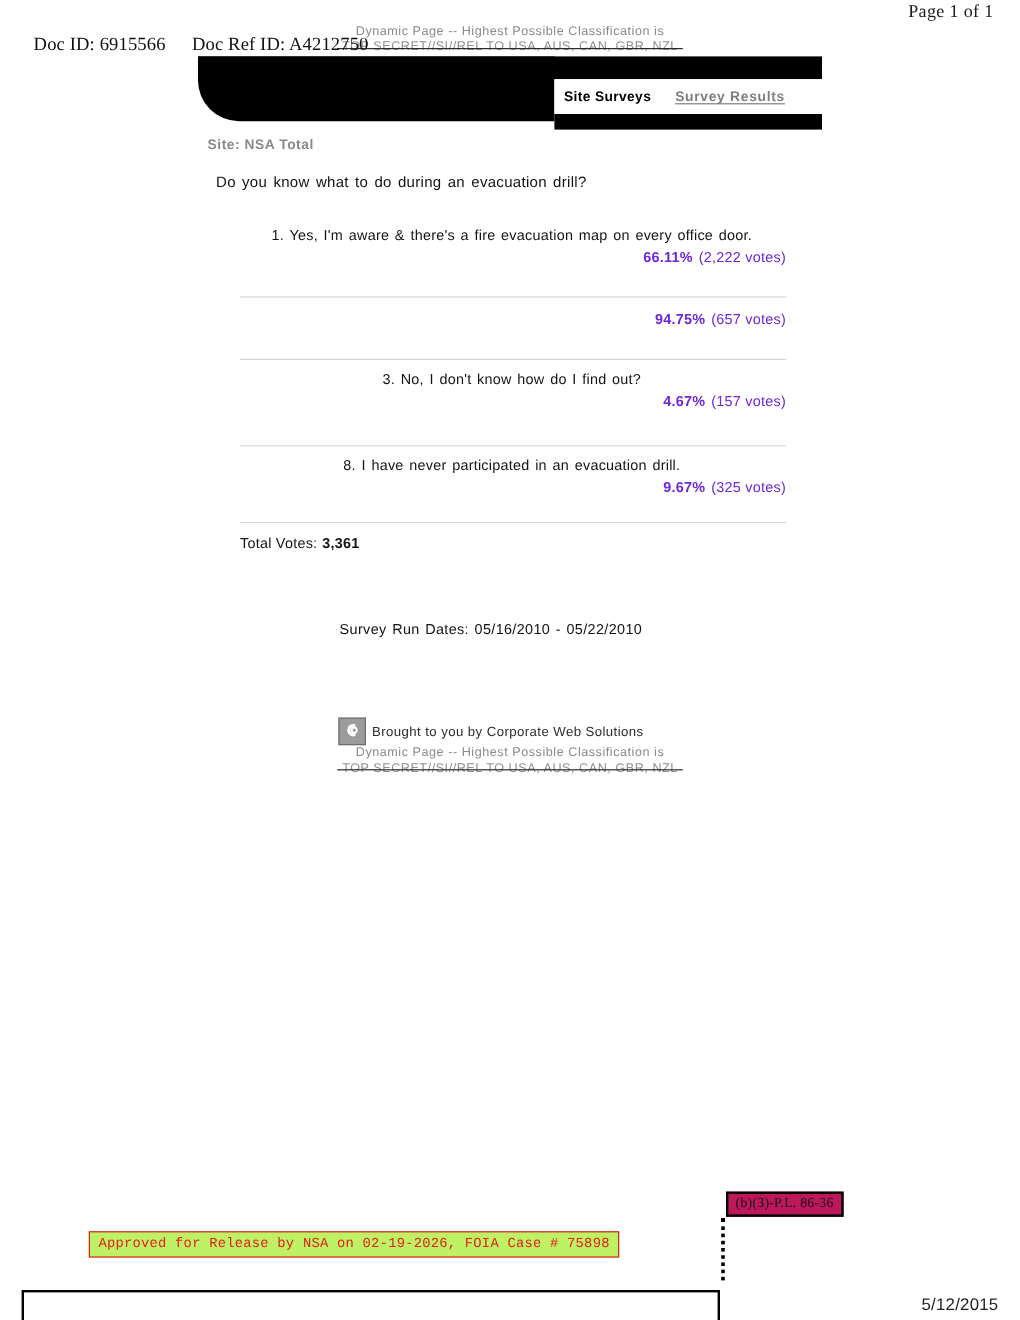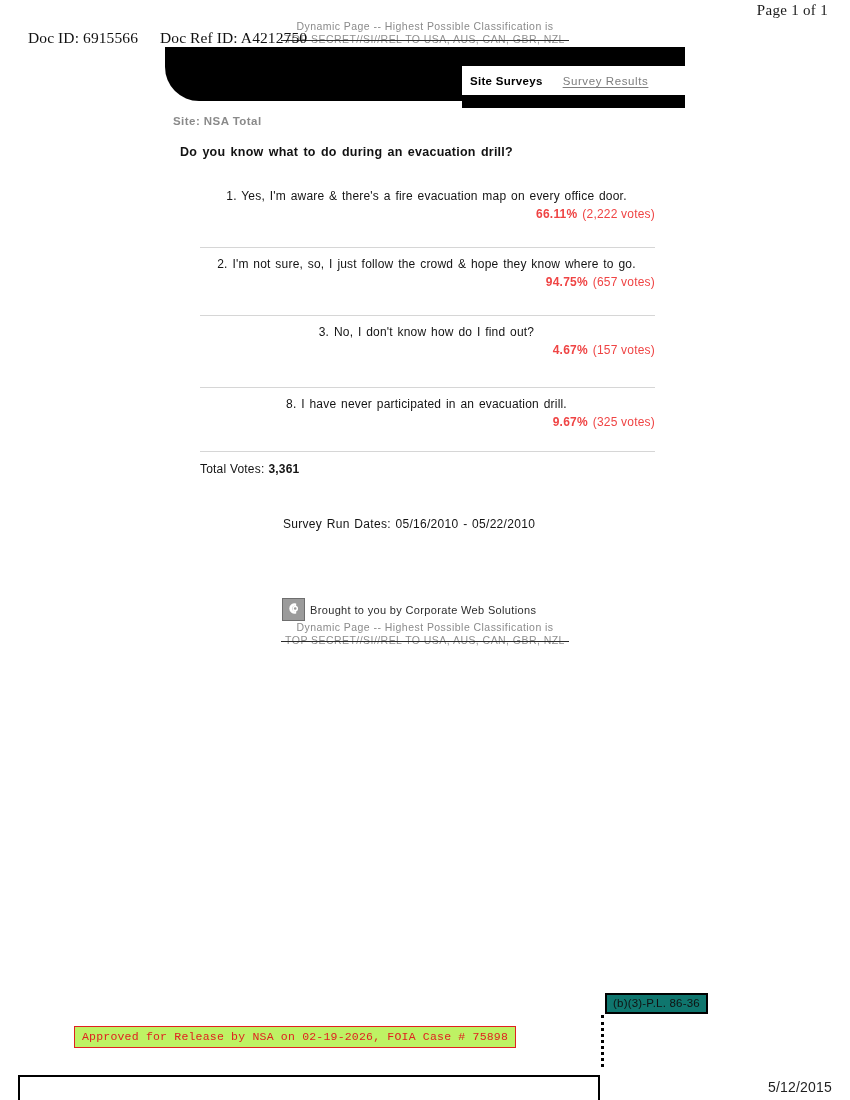--- a/index.html
+++ b/index.html
@@ -148,40 +148,41 @@
     letter-spacing: 0.3px;
     white-space: nowrap;
   }
   .tab-survey-results {
     color: #7d7d7d;
     text-decoration: underline;
     text-underline-offset: 2px;
     letter-spacing: 0.6px;
     white-space: nowrap;
     cursor: pointer;
+    font-weight: bold;
   }
 
   
   .site-label {
     position: absolute;
     left: 173px;
     top: 115px;
     font-size: 11.5px;
     font-weight: bold;
     color: #8a8a8a;
     letter-spacing: 0.45px;
   }
 
   
   .question {
     position: absolute;
     left: 180px;
     top: 145px;
     font-size: 12.5px;
-    font-weight: bold;
+    font-weight: normal;
     color: #121212;
     letter-spacing: 0.25px;
     word-spacing: 1.5px;
   }
 
   
   .results {
     position: absolute;
     left: 200px;
     top: 180px;
@@ -199,21 +200,21 @@
     color: #141414;
     line-height: 16px;
     letter-spacing: 0.2px;
     word-spacing: 1.2px;
     padding-right: 2px;
     text-align: center;
   }
   .opt-stat {
     text-align: right;
     font-size: 12px;
-    color: #ef4444;
+    color: #6d28d9;
     margin-top: 3px;
     letter-spacing: 0.2px;
   }
   .opt-pct {
     font-weight: bold;
   }
   .opt-votes {
     margin-left: 5px;
   }
 
@@ -280,22 +281,22 @@
     letter-spacing: 0.2px;
     white-space: nowrap;
     z-index: 8;
   }
   .exemption-box {
     position: absolute;
     left: 605px;
     top: 993px;
     padding: 2px 6px 3px 6px;
     border: 2px solid #000000;
-    background: #0f766e;
-    font-family: Liberation Sans, sans-serif;
+    background: #be185d;
+    font-family: Liberation Serif, serif;
     font-size: 11.5px;
     color: #111111;
     letter-spacing: 0.2px;
     white-space: nowrap;
     z-index: 8;
   }
   .exemption-leader {
     position: absolute;
     left: 601px;
     top: 1015px;
@@ -358,21 +359,20 @@
   <div class="results">
 
     <div class="opt">
       <div class="opt-text">1. Yes, I'm aware &amp; there's a fire evacuation map on every office door.</div>
       <div class="opt-stat">
         <span class="opt-pct">66.11%</span><span class="opt-votes">(2,222 votes)</span>
       </div>
     </div>
 
     <div class="opt opt-sep" style="margin-top:26px;">
-      <div class="opt-text">2. I'm not sure, so, I just follow the crowd &amp; hope they know where to go.</div>
       <div class="opt-stat">
         <span class="opt-pct">94.75%</span><span class="opt-votes">(657 votes)</span>
       </div>
     </div>
 
     <div class="opt opt-sep" style="margin-top:26px;">
       <div class="opt-text">3. No, I don't know  how do I find out?</div>
       <div class="opt-stat">
         <span class="opt-pct">4.67%</span><span class="opt-votes">(157 votes)</span>
       </div>

